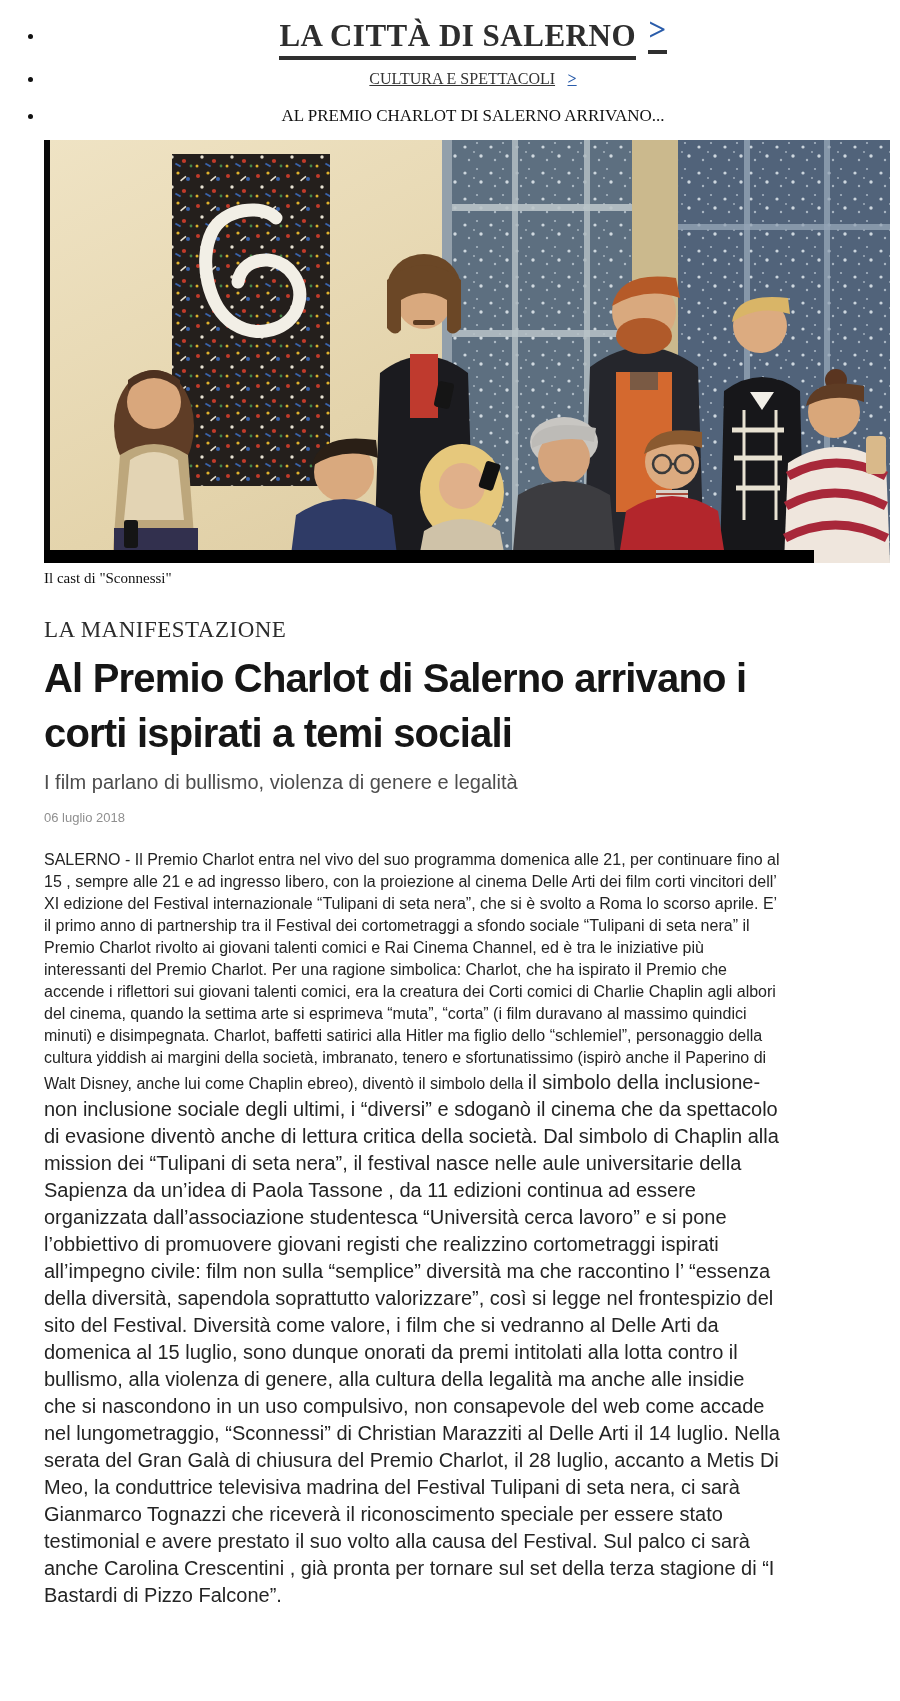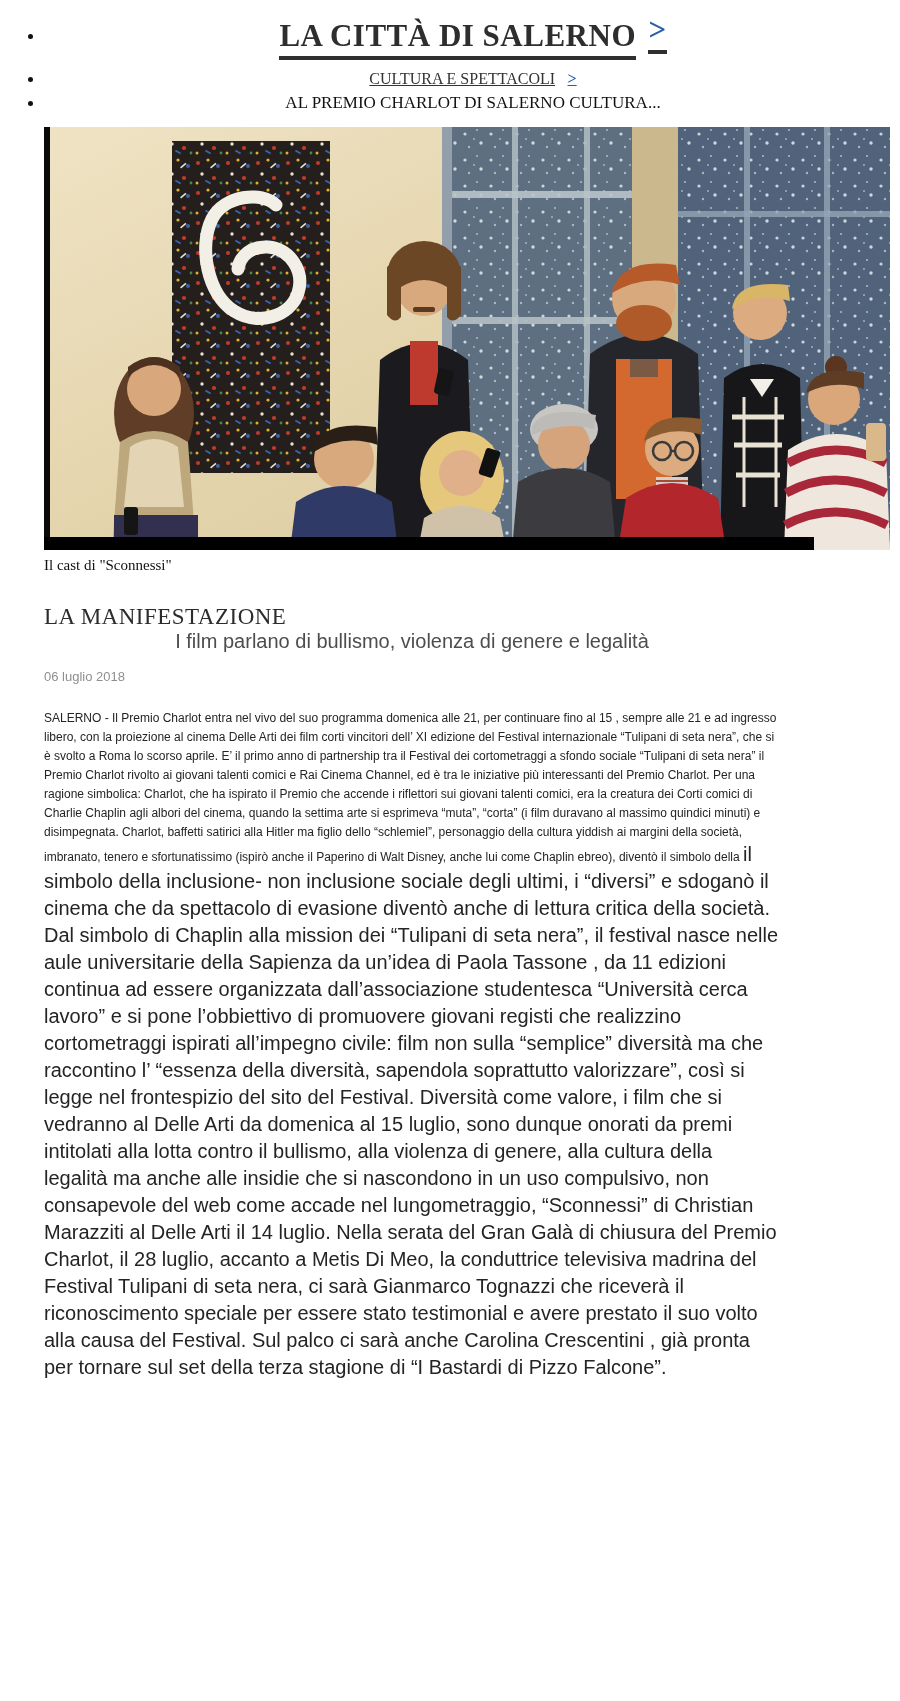--- a/index.html
+++ b/index.html
@@ -21,21 +21,21 @@
     background: #111; border-radius: 50%;
   }
   .crumb-site { margin-bottom: 10px; }
   .crumb-site a {
     font-family: "Liberation Serif", serif;
     font-size: 31px; font-weight: bold; letter-spacing: 0.5px;
     color: #2e2e2e; text-decoration: none;
     border-bottom: 4px solid #2f2f2f; padding-bottom: 2px;
     display: inline-block;
   }
-  .crumb-section { margin-bottom: 5px; }
+  .crumb-section { margin-bottom: 18px; }
   .crumb-section a {
     font-family: "Liberation Serif", serif;
     font-size: 16px; color: #333;
     text-decoration: underline;
   }
   .crumb-page span.txt {
     font-family: "Liberation Serif", serif;
     font-size: 17px; color: #111;
   }
   .arrow { font-weight: bold; margin-left: 8px; text-decoration: none; }
@@ -55,43 +55,43 @@
   article { margin: 30px 0 0 44px; width: 736px; }
   .kicker {
     font-family: "Liberation Serif", serif;
     font-size: 23px; color: #2c2c2c; letter-spacing: 0.5px;
   }
   h1.title {
     font-size: 40px; font-weight: bold; color: #161616;
     letter-spacing: -0.8px; line-height: 1.38;
     margin: 8px 0 10px 0; max-width: 720px;
   }
-  .subtitle { font-size: 20px; color: #4d4d4d; margin-bottom: 16px; text-align: center; }
+  .subtitle { font-size: 20px; color: #4d4d4d; margin-bottom: 16px; }
   .date { font-size: 13px; color: #8f8f8f; margin-bottom: 24px; }
   .body-text { max-width: 736px; color: #242424; }
-  .body-part1 { font-size: 12px; line-height: 17px; }
+  .body-part1 { font-size: 16px; line-height: 22px; }
   .body-part2 { font-size: 20px; line-height: 27px; }
 </style>
 </head>
 <body>
 
 <ul class="crumbs">
   <li class="crumb-site">
     <span class="dot"></span>
     <a href="#">LA CITTÀ DI SALERNO</a>
     <a href="#" class="arrow arrow-big" style="color:#2a5caa">&gt;</a>
   </li>
   <li class="crumb-section">
     <span class="dot"></span>
     <a href="#">CULTURA E SPETTACOLI</a>
     <a href="#" class="arrow arrow-small" style="color:#2a5caa">&gt;</a>
   </li>
   <li class="crumb-page">
     <span class="dot"></span>
-    <span class="txt">AL PREMIO CHARLOT DI SALERNO CULTURA...</span>
+    <span class="txt">AL PREMIO CHARLOT DI SALERNO ARRIVANO...</span>
   </li>
 </ul>
 
 <figure class="hero">
 
   <svg class="hero-img" viewBox="0 0 846 423" xmlns="http://www.w3.org/2000/svg" role="img" aria-label="cast photo">
     <defs>
       <linearGradient id="wall" x1="0" y1="0" x2="1" y2="1">
         <stop offset="0" stop-color="#efe3c4"></stop>
         <stop offset="0.5" stop-color="#e4d4ac"></stop>
@@ -208,16 +208,17 @@
     <rect x="822" y="296" width="20" height="38" rx="4" fill="#d9b98a"></rect>
 
     <rect x="0" y="0" width="6" height="423" fill="#0a0a0a"></rect>
     <rect x="0" y="410" width="770" height="13" fill="#000000"></rect>
   </svg>
   <figcaption class="hero-caption">Il cast di "Sconnessi"</figcaption>
 </figure>
 
 <article>
   <div class="kicker">LA MANIFESTAZIONE</div>
+  <h1 class="title">Al Premio Charlot di Salerno arrivano i corti ispirati a temi sociali</h1>
   <div class="subtitle">I film parlano di bullismo, violenza di genere e legalità</div>
   <div class="date">06 luglio 2018</div>
   <p class="body-text"><span class="body-part1">SALERNO - Il Premio Charlot entra nel vivo del suo programma domenica alle 21, per continuare fino al 15 , sempre alle 21 e ad ingresso libero, con la proiezione al cinema Delle Arti dei film corti vincitori dell’ XI edizione del Festival internazionale “Tulipani di seta nera”, che si è svolto a Roma lo scorso aprile. E’ il primo anno di partnership tra il Festival dei cortometraggi a sfondo sociale “Tulipani di seta nera” il Premio Charlot rivolto ai giovani talenti comici e Rai Cinema Channel, ed è tra le iniziative più interessanti del Premio Charlot. Per una ragione simbolica: Charlot, che ha ispirato il Premio che accende i riflettori sui giovani talenti comici, era la creatura dei Corti comici di Charlie Chaplin agli albori del cinema, quando la settima arte si esprimeva “muta”, “corta” (i film duravano al massimo quindici minuti) e disimpegnata. Charlot, baffetti satirici alla Hitler ma figlio dello “schlemiel”, personaggio della cultura yiddish ai margini della società, imbranato, tenero e sfortunatissimo (ispirò anche il Paperino di Walt Disney, anche lui come Chaplin ebreo), diventò il simbolo della </span><span class="body-part2">il simbolo della inclusione- non inclusione sociale degli ultimi, i “diversi” e sdoganò il cinema che da spettacolo di evasione diventò anche di lettura critica della società. Dal simbolo di Chaplin alla mission dei “Tulipani di seta nera”, il festival nasce nelle aule universitarie della Sapienza da un’idea di Paola Tassone , da 11 edizioni continua ad essere organizzata dall’associazione studentesca “Università cerca lavoro” e si pone l’obbiettivo di promuovere giovani registi che realizzino cortometraggi ispirati all’impegno civile: film non sulla “semplice” diversità ma che raccontino l’ “essenza della diversità, sapendola soprattutto valorizzare”, così si legge nel frontespizio del sito del Festival. Diversità come valore, i film che si vedranno al Delle Arti da domenica al 15 luglio, sono dunque onorati da premi intitolati alla lotta contro il bullismo, alla violenza di genere, alla cultura della legalità ma anche alle insidie che si nascondono in un uso compulsivo, non consapevole del web come accade nel lungometraggio, “Sconnessi” di Christian Marazziti al Delle Arti il 14 luglio. Nella serata del Gran Galà di chiusura del Premio Charlot, il 28 luglio, accanto a Metis Di Meo, la conduttrice televisiva madrina del Festival Tulipani di seta nera, ci sarà Gianmarco Tognazzi che riceverà il riconoscimento speciale per essere stato testimonial e avere prestato il suo volto alla causa del Festival. Sul palco ci sarà anche Carolina Crescentini , già pronta per tornare sul set della terza stagione di “I Bastardi di Pizzo Falcone”.</span></p>
 </article>
 
 </body></html>

